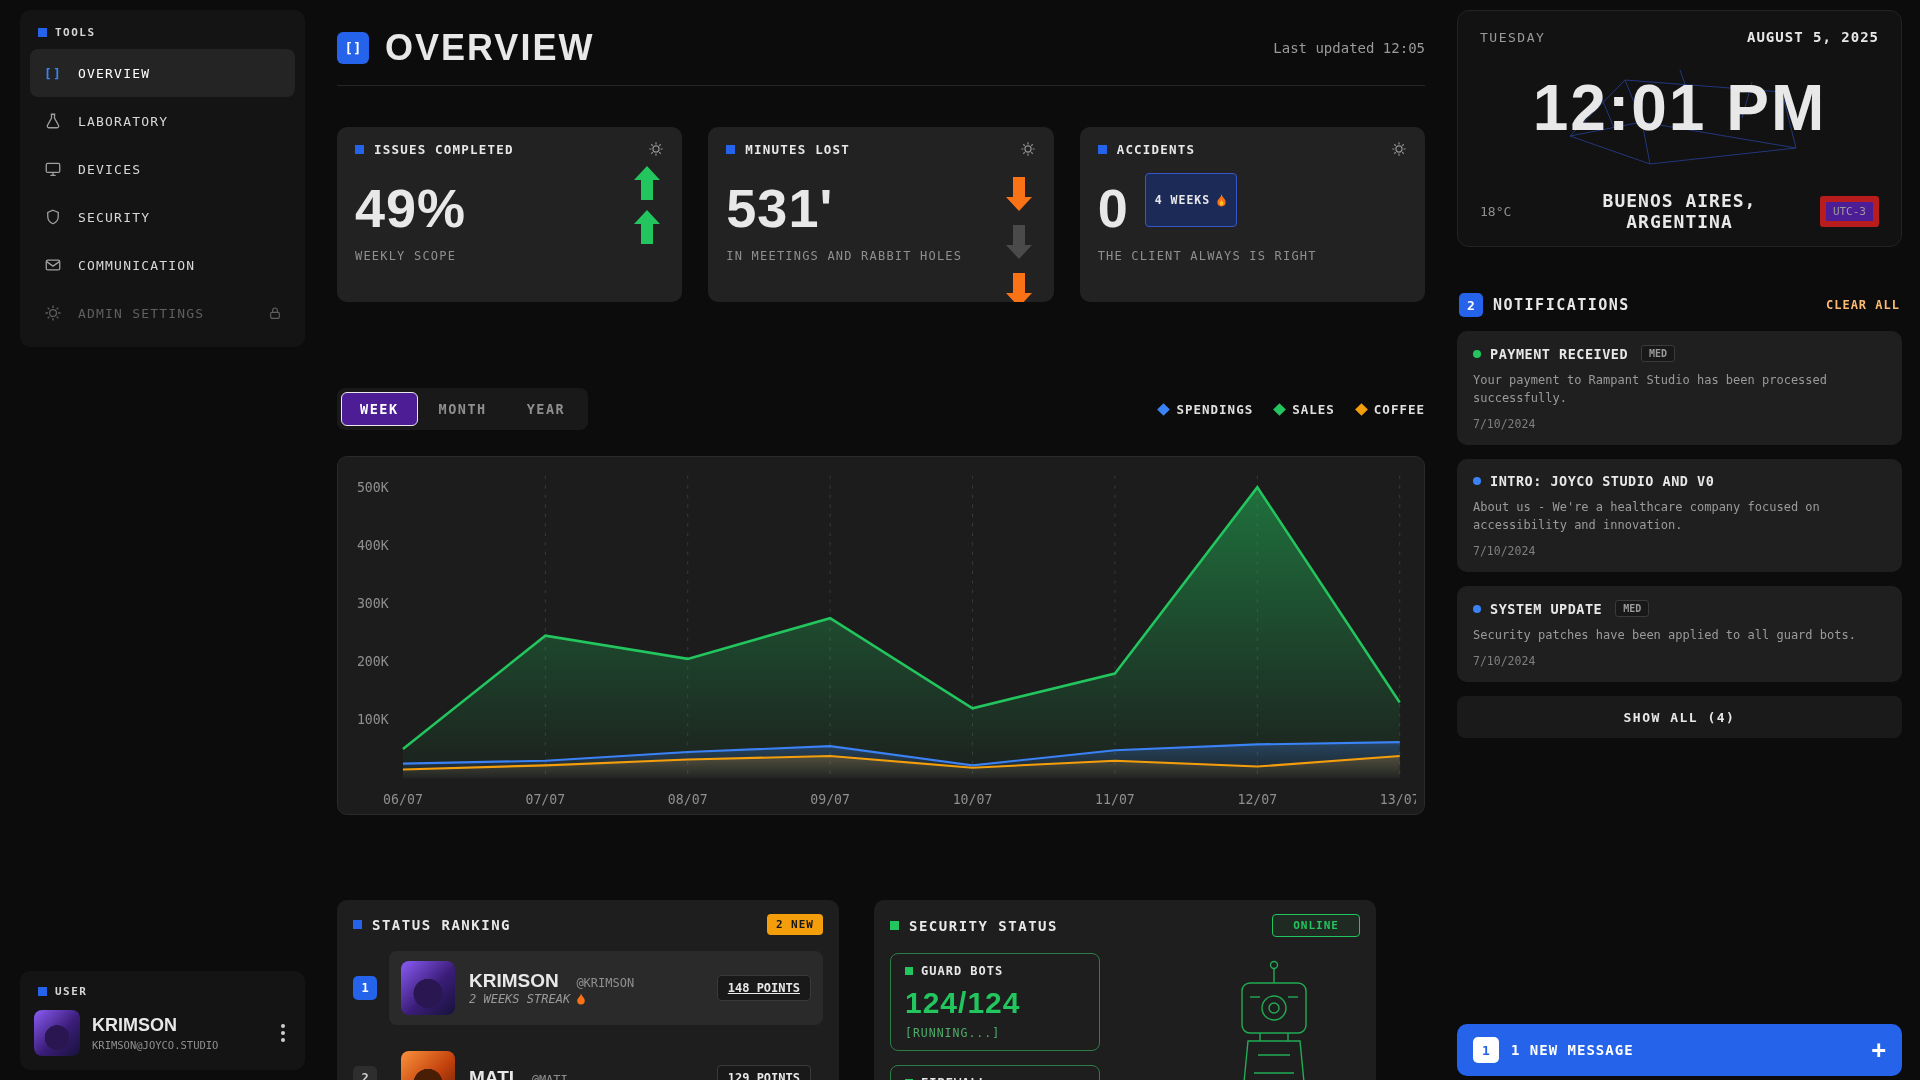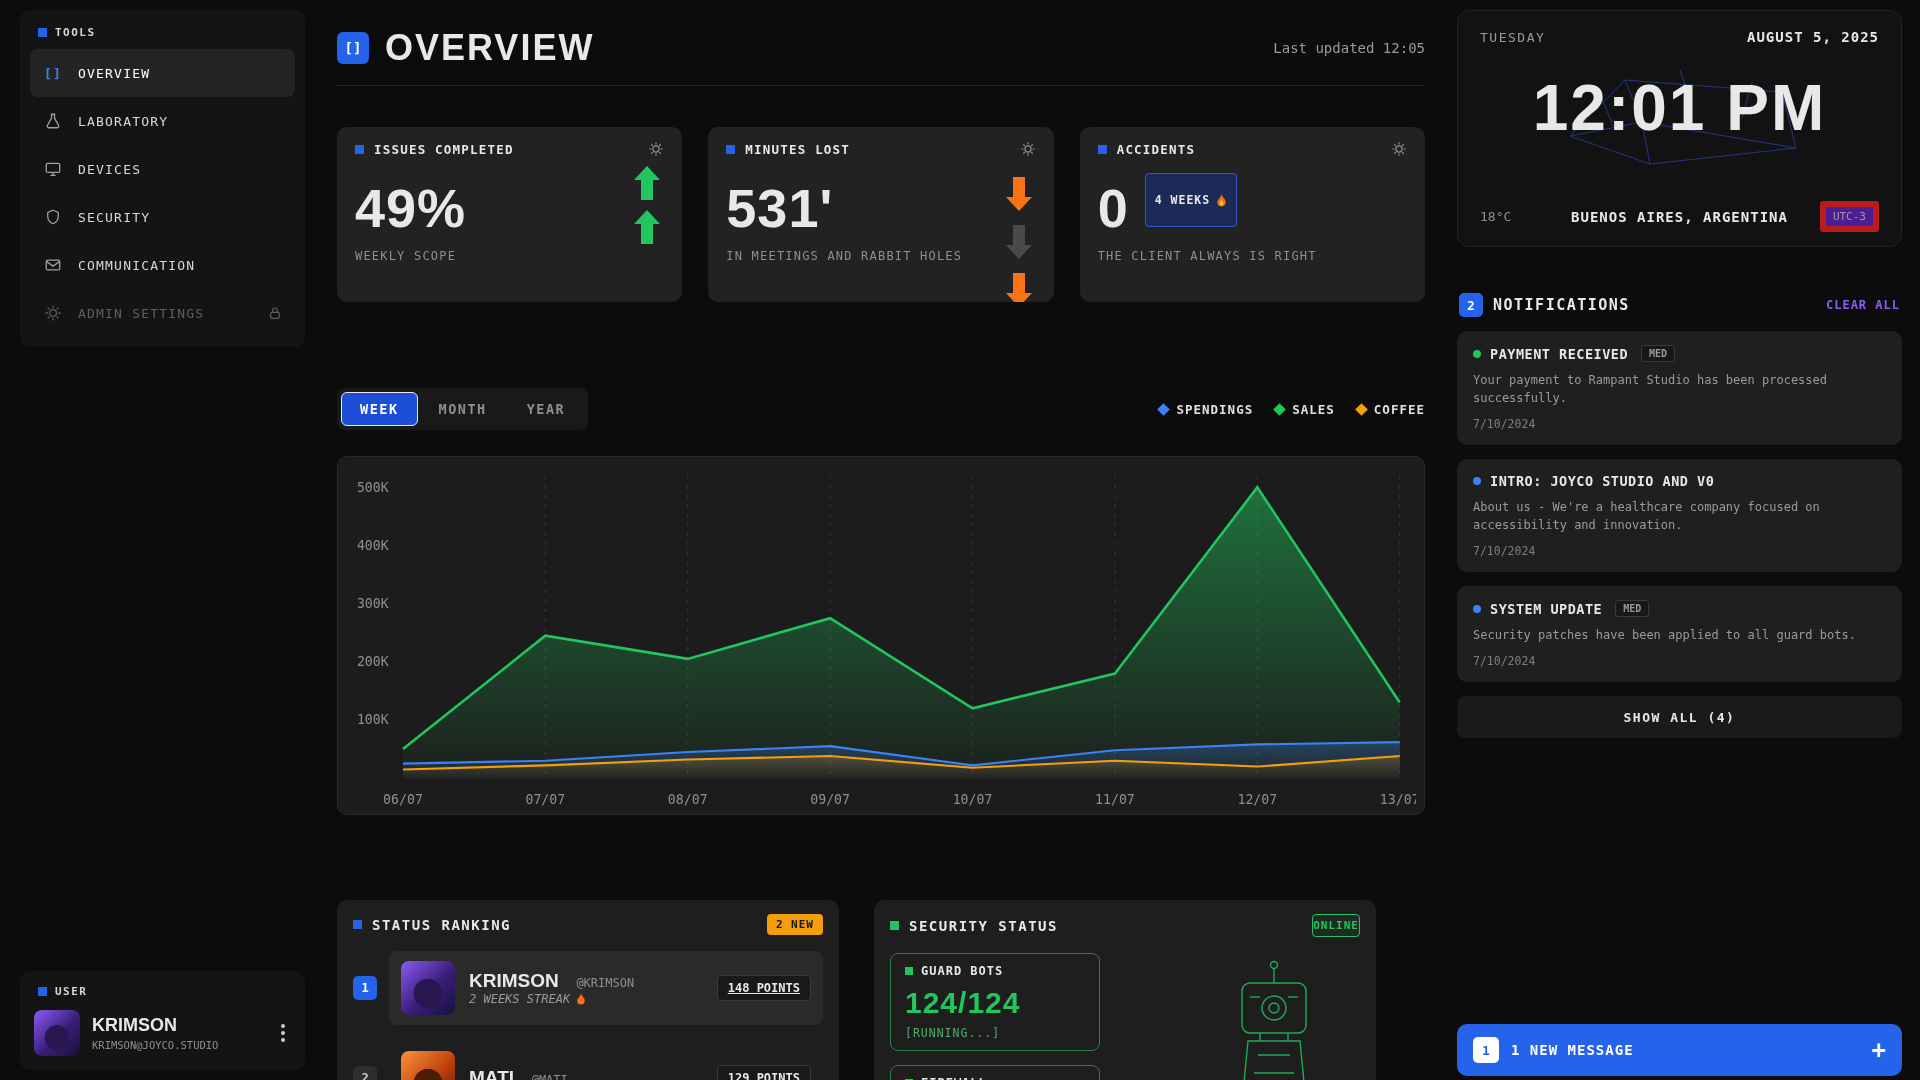--- a/index.html
+++ b/index.html
@@ -61,39 +61,39 @@
   .streak-badge { display:flex; align-items:center; gap:6px; background:#1c2a57; border:1px solid #3757c9;
     border-radius:4px; padding:19px 9px; font-size:11.5px; font-weight:bold; letter-spacing:1px; transform:translateY(-8px);justify-content:space-between; }
   .arrows { position:absolute; right:22px; display:flex; flex-direction:column; align-items:center; }
   .arrows.up { top:38px; gap:8px; }
   .arrows.down { top:48px; gap:10px; }
 
   .chart-toolbar { display:flex; align-items:center; margin-top:86px; }
   .tabs { display:inline-flex; background:#191919; border-radius:8px; padding:4px; gap:2px; }
   .tab { padding:8px 18px; border-radius:6px; font-size:13.5px; font-weight:bold; letter-spacing:1.5px;
     color:#8f8f8f; cursor:pointer; border:1px solid transparent; }
-  .tab.active { background:#1d4ed8; color:#fff; border-color:#e8e8e8; }
+  .tab.active { background:#4c1d95; color:#fff; border-color:#e8e8e8; }
   .legend { margin-left:auto; display:flex; gap:22px; align-items:center; }
   .legend-item { display:flex; align-items:center; gap:8px; font-size:12.5px; font-weight:bold;
     letter-spacing:1px; color:#e0e0e0; }
   .diamond { width:9px; height:9px; transform:rotate(45deg); }
 
   .chart-card { margin-top:26px; height:359px; background:#1c1c1c; border:1px solid #2a2a2a;
     border-radius:10px; padding:6px 8px 2px; flex:none; }
   .chart-card svg { width:100%; height:100%; }
 
   .bottom-row { display:flex; gap:35px; margin-top:85px; }
   .panel-card { width:502px; height:380px; background:#1e1e1e; border-radius:10px; padding:14px 16px;
     flex:none; overflow:hidden; }
   .panel-head { display:flex; align-items:center; gap:10px; }
   .panel-title { font-size:14px; font-weight:bold; letter-spacing:1.5px; }
   .badge-new { margin-left:auto; background:#f59e0b; color:#161616; font-size:11px; font-weight:bold;
     letter-spacing:1px; padding:4px 9px; border-radius:4px; }
   .badge-online { margin-left:auto; border:1px solid #22c55e; color:#22c55e; background:rgba(34,197,94,.08);
-    font-size:11px; font-weight:bold; letter-spacing:1px; padding:4px 0; border-radius:4px; }
+    font-size:11px; font-weight:bold; letter-spacing:1px; padding:4px 20px; border-radius:4px; }
   .rank-row { display:flex; align-items:center; gap:12px; margin-top:16px; cursor:pointer; }
   .rank-num { width:24px; height:24px; border-radius:5px; background:#2563eb; color:#fff; font-size:12px;
     font-weight:bold; display:flex; align-items:center; justify-content:center; flex:none; }
   .rank-num.gray { background:#2e2e2e; color:#cfcfcf; }
   .rank-body { flex:1; display:flex; align-items:center; gap:14px; border-radius:8px; padding:10px 12px; }
   .rank-body.hl { background:#2a2a2a; }
   .rank-avatar { width:54px; height:54px; border-radius:8px; flex:none; }
   .rank-name { font-family:"Liberation Sans",sans-serif; font-weight:bold; font-size:19px; display:inline; }
   .rank-handle { font-size:12px; color:#8f8f8f; margin-left:8px; display:inline; }
   .rank-streak { display:flex; align-items:center; gap:6px; font-size:12px; font-style:italic;
@@ -115,29 +115,29 @@
   .clock-card { background:#121212; border:1px solid #232323; border-radius:12px; height:237px;
     position:relative; padding:18px 22px; overflow:hidden; flex:none; }
   .clock-top { display:flex; justify-content:space-between; align-items:center; }
   .clock-day { font-size:13px; color:#9a9a9a; letter-spacing:1.5px; }
   .clock-date { font-size:14px; font-weight:bold; letter-spacing:1px; }
   .clock-time { position:relative; z-index:2; text-align:center; font-family:"Liberation Sans",sans-serif;
     font-weight:bold; font-size:64px; letter-spacing:2px; margin-top:26px; }
   .clock-wire { position:absolute; left:50%; top:46%; transform:translate(-50%,-50%); z-index:1; }
   .clock-bottom { position:absolute; left:22px; right:22px; bottom:14px; display:flex; align-items:center; z-index:2; }
   .clock-temp { font-size:13px; color:#8f8f8f; width:78px; }
-  .clock-loc { flex:1; text-align:center; font-size:14px; font-weight:bold; letter-spacing:1px; }
+  .clock-loc { flex:1; text-align:center; font-size:18px; font-weight:bold; letter-spacing:1px; }
   .utc-wrap { width:78px; display:flex; justify-content:flex-end; }
   .utc-badge { background:#4c1d95; border:6px solid #b91c1c; border-radius:3px; padding:3px 7px;
     font-size:11px; color:#9a9a9a; }
   .notif-header { display:flex; align-items:center; gap:10px; margin-top:46px; padding:0 2px; }
   .notif-count { width:24px; height:24px; background:#2563eb; border-radius:5px; color:#fff; font-size:13px;
     font-weight:bold; display:flex; align-items:center; justify-content:center; }
   .notif-title { font-size:15px; font-weight:bold; letter-spacing:1.5px; }
-  .clear-all { margin-left:auto; font-size:12px; font-weight:bold; color:#8b5cf6; letter-spacing:1px; cursor:pointer; }
+  .clear-all { margin-left:auto; font-size:12px; font-weight:bold; color:#fdba74; letter-spacing:1px; cursor:pointer; }
   .notif-card { background:#1f1f1f; border-radius:10px; padding:14px 16px; margin-top:14px; cursor:pointer; }
   .notif-head { display:flex; align-items:center; gap:9px; }
   .dot { width:8px; height:8px; border-radius:50%; flex:none; }
   .notif-name { font-size:13.5px; font-weight:bold; letter-spacing:.5px; }
   .badge-med { border:1px solid #3a3a3a; background:#181818; color:#9a9a9a; font-size:10px; font-weight:bold;
     padding:2px 7px; border-radius:3px; margin-left:4px; }
   .notif-body { font-size:12px; color:#9a9a9a; line-height:1.5; margin-top:9px; }
   .notif-date { font-size:11.5px; color:#7f7f7f; margin-top:10px; }
   .show-all { background:#1a1a1a; border-radius:8px; height:42px; display:flex; align-items:center;
     justify-content:center; font-size:13px; font-weight:bold; letter-spacing:1.5px; margin-top:14px; cursor:pointer; }

